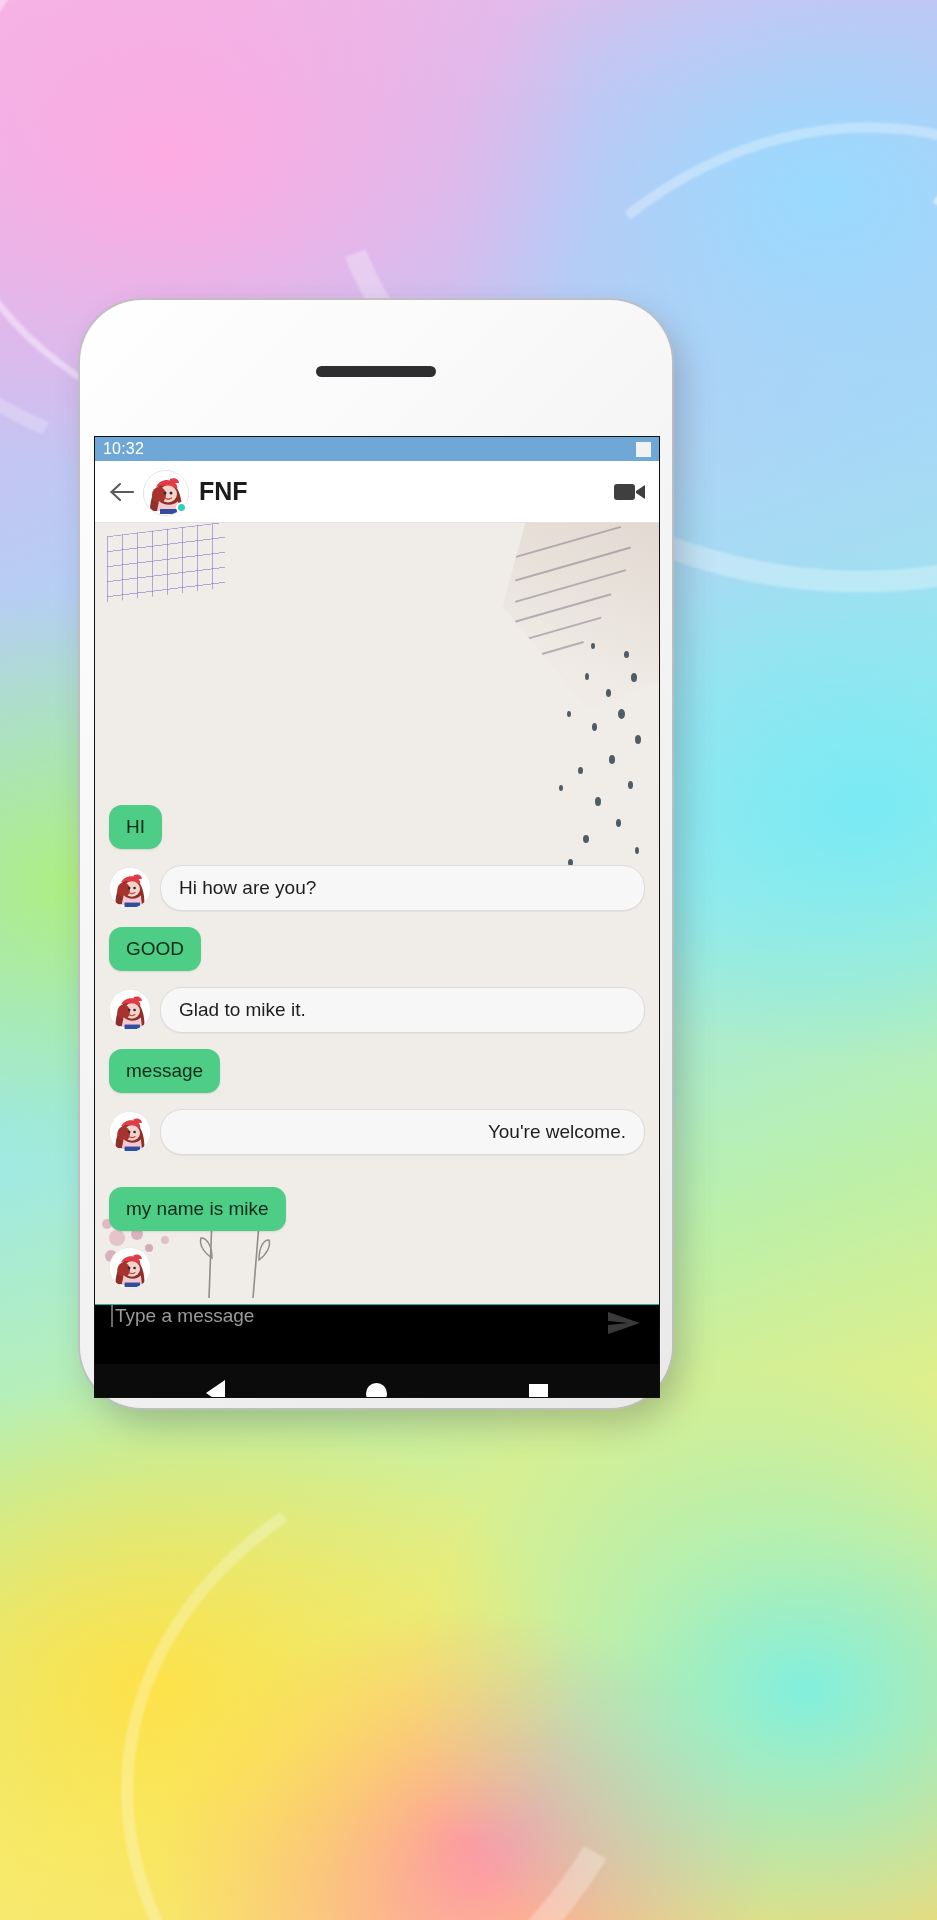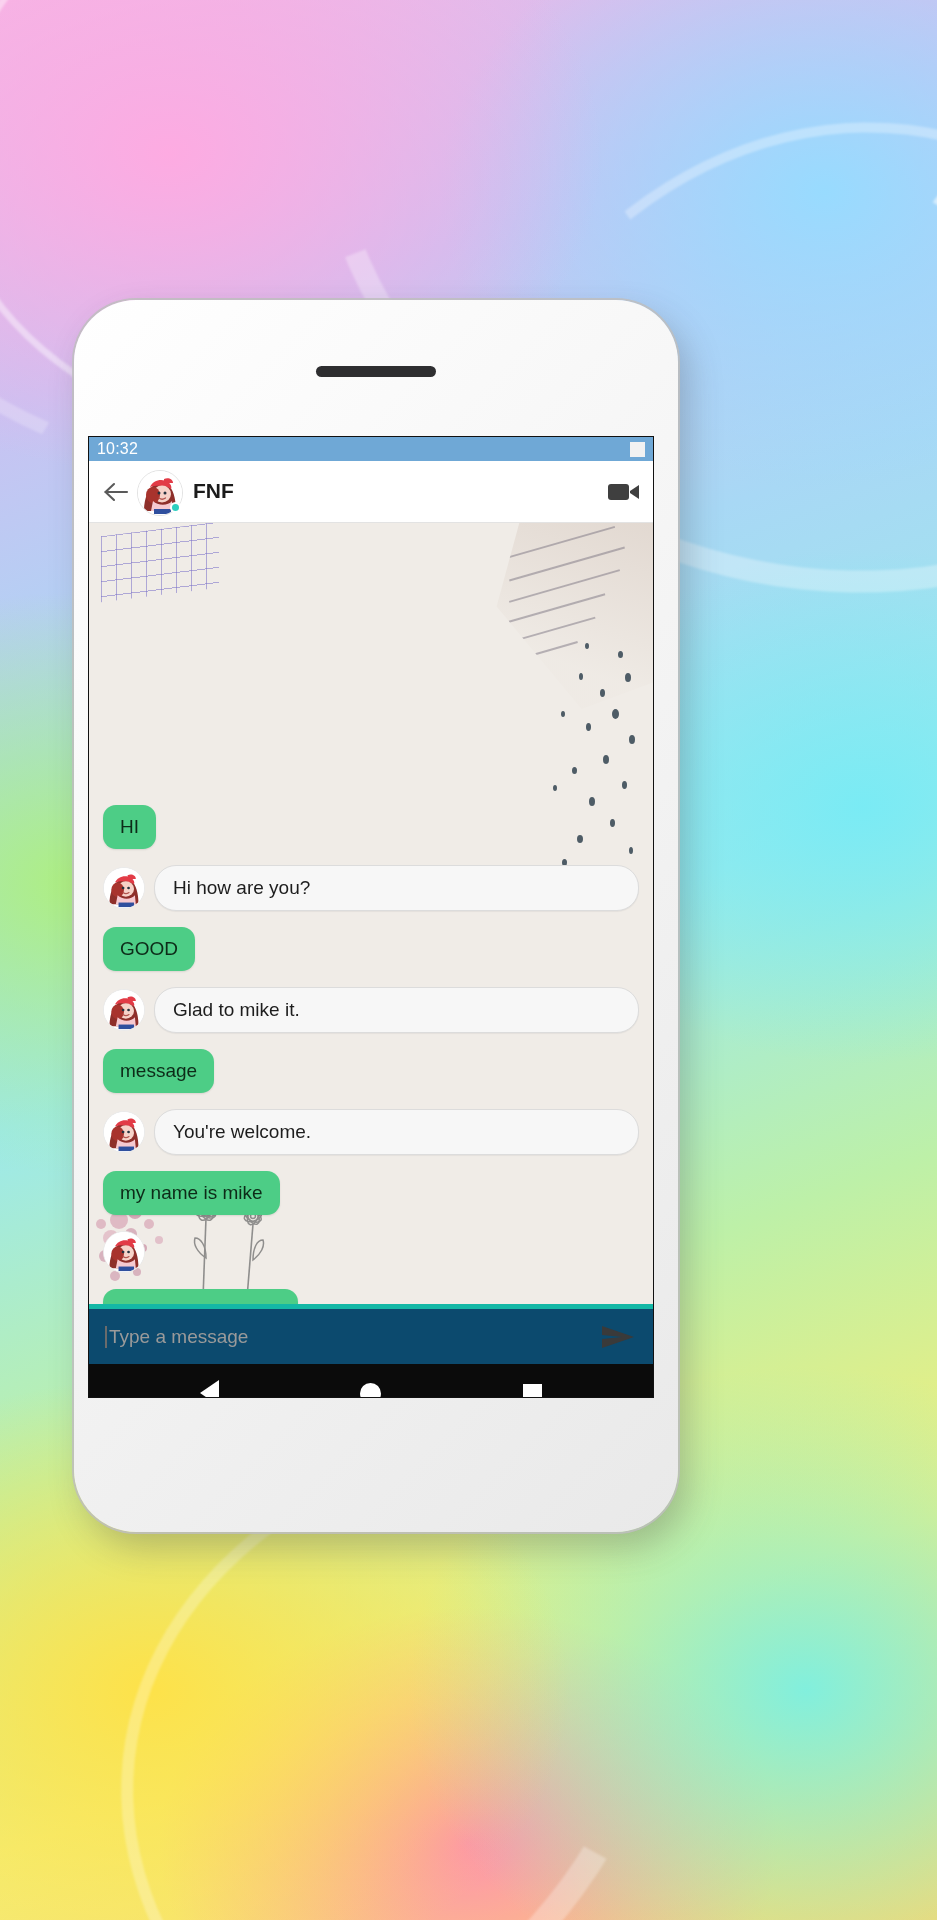--- a/index.html
+++ b/index.html
@@ -87,29 +87,28 @@
     color: #000;
     -webkit-text-stroke: 11px #ffffff;
     paint-order: stroke fill;
     text-shadow:
       0 0 2px #fff, 0 0 4px #fff, 0 0 7px #fff;
   }
 
   
   #phone {
     position: absolute;
-    left: 74px; top: 300px;
-    width: 592px; height: 1232px;
+    left: 80px; top: 300px;
+    width: 592px; height: 1108px;
     background: linear-gradient(135deg,#ffffff 0%,#f6f6f6 40%,#e9e9e9 100%);
     border-radius: 62px;
     box-shadow:
       0 0 0 2px rgba(190,190,190,0.85),
       10px 16px 34px rgba(60,60,70,0.28);
     z-index: 5;
-    padding-left: 12px;
   }
   #earpiece {
     position: absolute;
     left: 50%; top: 66px;
     transform: translateX(-50%);
     width: 120px; height: 11px;
     border-radius: 6px;
     background: #2e2e30;
   }
   #screen {
@@ -183,21 +182,21 @@
     background: #2ecfc0;
     border: 2px solid #fff;
     box-sizing: border-box;
   }
   #titleblock {
     margin-left: 12px;
     flex: 1 1 auto;
     min-width: 0;
   }
   #titleblock .name {
-    font-size: 21px;
+    font-size: 25px;
     font-weight: bold;
     color: #1b1b1b;
     line-height: 1.15;
   }
   #titleblock .status {
     font-size: 15px;
     color: #8b8b8b;
     line-height: 1.2;
     margin-top: 2px;
   }
@@ -284,24 +283,24 @@
     padding: 11px 17px;
     font-size: 19px;
     color: #0d2b18;
     box-shadow: 0 1px 2px rgba(0,0,0,0.10);
     max-width: 78%;
   }
 
   
   #inputbar {
     height: 60px;
-    background: #0c4a6e;
-    border-top: 5px solid #14b8a6;
+    background: #000000;
+    border-top: 1px solid #14b8a6;
     display: flex;
-    align-items: center;
+    align-items: flex-start;
     padding: 0 14px 0 16px;
     box-sizing: border-box;
   }
   #msgInput {
     flex: 1 1 auto;
     font-family: "Liberation Sans", sans-serif;
     font-size: 19px;
     color: #9a9a9a;
     border: none;
     outline: none;
@@ -508,57 +507,57 @@
   <path d="M15 30 C20 35 30 35 34 30 L35 40 L13 40 Z" fill="#f6c9d0"></path>
   <rect x="16" y="38" width="17" height="5" fill="#2f4f9e"></rect>
   <path d="M26 8 C30 6 35 8 35 12 L26 12 Z" fill="#e23b46"></path>
 </svg>
               </div>
               <div class="bubble-in">Glad to mike it.</div>
             </div>
             <div class="msg-row outgoing" style="margin-bottom: 16px;">
               <div class="bubble-out">message</div>
             </div>
+            <div class="msg-row incoming" style="margin-bottom: 32px; text-align: right;">
+              <div class="msg-avatar">
+<svg viewBox="0 0 44 44">
+  <rect x="0" y="0" width="44" height="44" fill="#ffffff"></rect>
+  <path d="M6 40 C6 28 10 18 16 14 C20 11 26 11 30 14 C35 18 38 27 38 40 Z" fill="#8e2f2a"></path>
+  <path d="M12 16 C15 9 24 7 30 11 C33 13 34 16 33 18 C28 14 18 14 12 16 Z" fill="#e23b46"></path>
+  <ellipse cx="24" cy="23" rx="9" ry="8.5" fill="#f6d2c8"></ellipse>
+  <ellipse cx="15" cy="24" rx="7" ry="8" fill="#a8332d"></ellipse>
+  <circle cx="21" cy="22" r="1.5" fill="#24323f"></circle>
+  <circle cx="27" cy="22" r="1.5" fill="#24323f"></circle>
+  <path d="M21 27 Q24 29.5 27.5 27" stroke="#b2564f" stroke-width="1.3" fill="none" stroke-linecap="round"></path>
+  <path d="M15 30 C20 35 30 35 34 30 L35 40 L13 40 Z" fill="#f6c9d0"></path>
+  <rect x="16" y="38" width="17" height="5" fill="#2f4f9e"></rect>
+  <path d="M26 8 C30 6 35 8 35 12 L26 12 Z" fill="#e23b46"></path>
+</svg>
+              </div>
+              <div class="bubble-in">You're welcome.</div>
+            </div>
+            <div class="msg-row outgoing" style="margin-bottom: 16px;">
+              <div class="bubble-out">my name is mike</div>
+            </div>
             <div class="msg-row incoming" style="margin-bottom: 16px;">
               <div class="msg-avatar">
 <svg viewBox="0 0 44 44">
   <rect x="0" y="0" width="44" height="44" fill="#ffffff"></rect>
   <path d="M6 40 C6 28 10 18 16 14 C20 11 26 11 30 14 C35 18 38 27 38 40 Z" fill="#8e2f2a"></path>
   <path d="M12 16 C15 9 24 7 30 11 C33 13 34 16 33 18 C28 14 18 14 12 16 Z" fill="#e23b46"></path>
   <ellipse cx="24" cy="23" rx="9" ry="8.5" fill="#f6d2c8"></ellipse>
   <ellipse cx="15" cy="24" rx="7" ry="8" fill="#a8332d"></ellipse>
   <circle cx="21" cy="22" r="1.5" fill="#24323f"></circle>
   <circle cx="27" cy="22" r="1.5" fill="#24323f"></circle>
   <path d="M21 27 Q24 29.5 27.5 27" stroke="#b2564f" stroke-width="1.3" fill="none" stroke-linecap="round"></path>
   <path d="M15 30 C20 35 30 35 34 30 L35 40 L13 40 Z" fill="#f6c9d0"></path>
   <rect x="16" y="38" width="17" height="5" fill="#2f4f9e"></rect>
   <path d="M26 8 C30 6 35 8 35 12 L26 12 Z" fill="#e23b46"></path>
 </svg>
               </div>
-              <div class="bubble-in">You're welcome.</div>
-            </div>
-            <div class="msg-row outgoing" style="margin-bottom: 16px;">
-              <div class="bubble-out">my name is mike</div>
-            </div>
-            <div class="msg-row incoming" style="margin-bottom: 16px;">
-              <div class="msg-avatar">
-<svg viewBox="0 0 44 44">
-  <rect x="0" y="0" width="44" height="44" fill="#ffffff"></rect>
-  <path d="M6 40 C6 28 10 18 16 14 C20 11 26 11 30 14 C35 18 38 27 38 40 Z" fill="#8e2f2a"></path>
-  <path d="M12 16 C15 9 24 7 30 11 C33 13 34 16 33 18 C28 14 18 14 12 16 Z" fill="#e23b46"></path>
-  <ellipse cx="24" cy="23" rx="9" ry="8.5" fill="#f6d2c8"></ellipse>
-  <ellipse cx="15" cy="24" rx="7" ry="8" fill="#a8332d"></ellipse>
-  <circle cx="21" cy="22" r="1.5" fill="#24323f"></circle>
-  <circle cx="27" cy="22" r="1.5" fill="#24323f"></circle>
-  <path d="M21 27 Q24 29.5 27.5 27" stroke="#b2564f" stroke-width="1.3" fill="none" stroke-linecap="round"></path>
-  <path d="M15 30 C20 35 30 35 34 30 L35 40 L13 40 Z" fill="#f6c9d0"></path>
-  <rect x="16" y="38" width="17" height="5" fill="#2f4f9e"></rect>
-  <path d="M26 8 C30 6 35 8 35 12 L26 12 Z" fill="#e23b46"></path>
-</svg>
-              </div>
             </div>
             <div class="msg-row outgoing" style="margin-bottom: 16px;">
               <div class="bubble-out">how are you to day</div>
             </div>
           </div>
       </div>
 
       <div id="inputbar">
         <input id="msgInput" type="text" placeholder="Type a message" style="">
         <div id="sendBtn">

